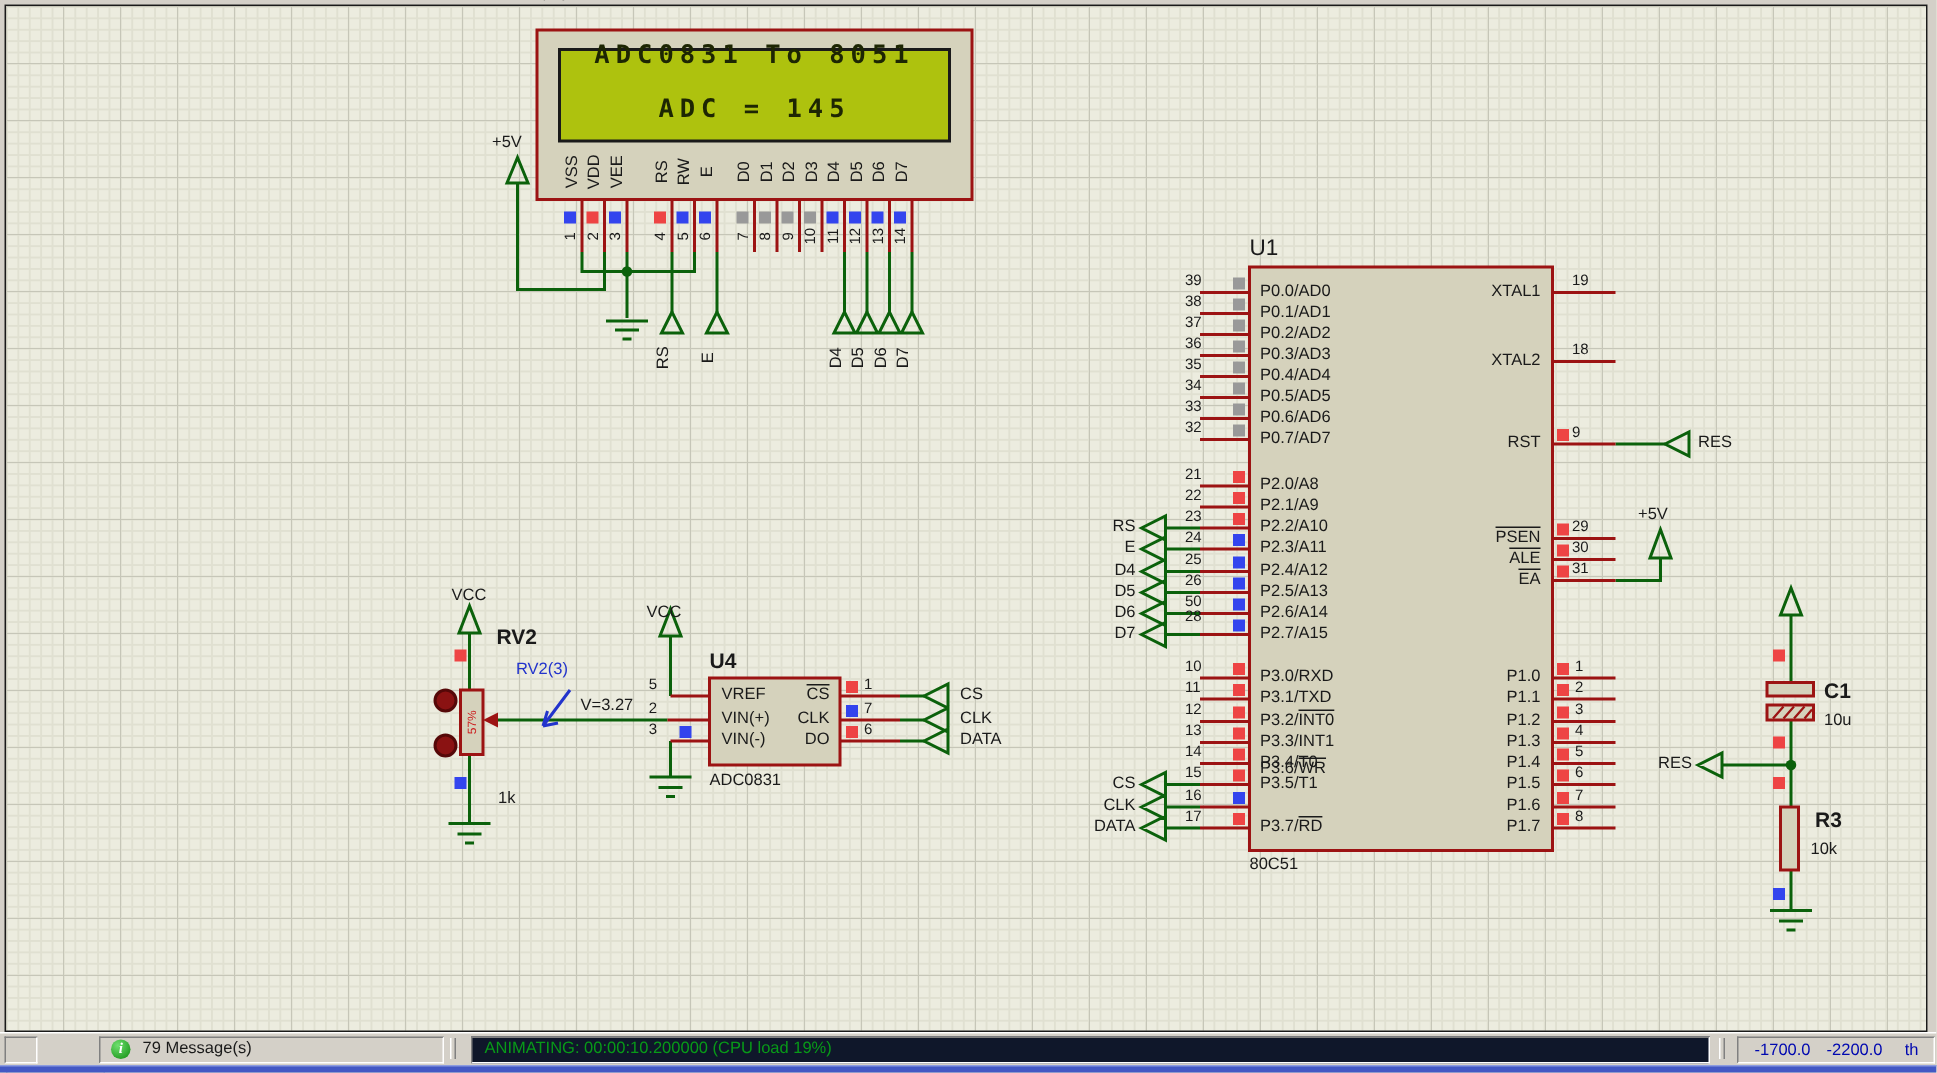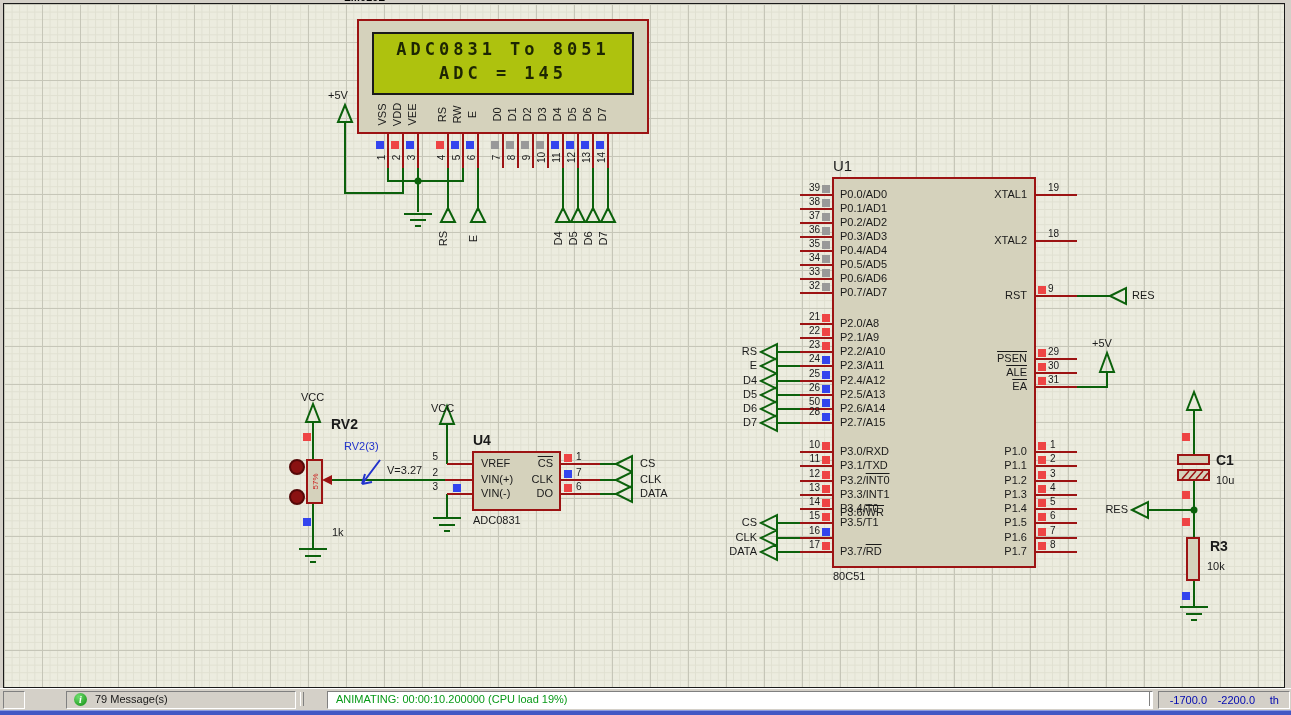--- a/index.html
+++ b/index.html
@@ -10,21 +10,21 @@
     background-color:#ececdf;
     background-image:
       linear-gradient(#c6c6b8 1px, transparent 1px),
       linear-gradient(90deg,#c6c6b8 1px, transparent 1px),
       linear-gradient(#e0e0d1 1px, transparent 1px),
       linear-gradient(90deg,#e0e0d1 1px, transparent 1px);
     background-size:38px 38px,38px 38px,7.6px 7.6px,7.6px 7.6px;}
   svg.gfx{position:absolute;left:0;top:0;width:1291px;height:715px;pointer-events:none}
   .lbl{position:absolute;font-size:11px;line-height:13px;color:#1a1a1a;white-space:nowrap}
   .pn{position:absolute;font-size:10px;line-height:11px;color:#1a1a1a;white-space:nowrap}
-  .pnl{width:30px;text-align:right}
+  .pnl{width:30px;text-align:left}
   .ref{font-weight:normal;font-size:15px;line-height:16px}
   .ref2{font-weight:bold;font-size:14px;line-height:15px}
   .rot{transform:rotate(-90deg);text-align:center}
   .ov{text-decoration:overline}
   .blue{color:#2233cc}
   .ral{text-align:right}
   
   .lcdline{position:absolute;left:373px;width:260px;text-align:center;color:#1d2603;
     font-family:"DejaVu Sans Mono",monospace;font-weight:bold;font-size:17px;letter-spacing:4px;white-space:pre}
   .sliver{position:absolute;left:344px;top:0;width:60px;height:4px;overflow:hidden;z-index:5}
@@ -175,21 +175,21 @@
   <path d="M322,480 L332,475 L332,485 Z" fill="#9c1313"></path>
   <circle cx="297" cy="467" r="7" fill="#8a1212" stroke="#550808" stroke-width="2"></circle>
   <circle cx="297" cy="497" r="7" fill="#8a1212" stroke="#550808" stroke-width="2"></circle>
   <path d="M362,484 L380,460 M362,484 L365,474 M362,484 L372,482" stroke="#2233cc" stroke-width="2" fill="none"></path>
 </svg>
 
 <div class="sliver">
     <span>LM016L</span>
   </div>
 
-<div class="lcdline" style="top:39px">ADC0831 To 8051</div>
+<div class="lcdline" style="top:27px">ADC0831 To 8051</div>
 <div class="lcdline" style="top:63px">ADC = 145</div>
 
 <div class="lbl" style="left:328px;top:89px">+5V</div>
 
 <div class="lbl rot" style="left:365px;top:108px;width:34px">VSS</div>
 <div class="lbl rot" style="left:380px;top:108px;width:34px">VDD</div>
 <div class="lbl rot" style="left:395px;top:108px;width:34px">VEE</div>
 <div class="lbl rot" style="left:425px;top:108px;width:34px">RS</div>
 <div class="lbl rot" style="left:440px;top:108px;width:34px">RW</div>
 <div class="lbl rot" style="left:455px;top:108px;width:34px">E</div>
@@ -353,21 +353,21 @@
 <div class="lbl ref2" style="left:1210px;top:539px">R3</div>
 <div class="lbl" style="left:1207px;top:560px">10k</div>
 
 <div class="sb">
   <div class="sbp" style="left:3px;top:2px;width:20px"></div>
   <div class="sbp" style="left:66px;top:2px;width:228px">
     <span class="info-ic">i</span>
     <span style="position:absolute;left:28px">79 Message(s)</span>
   </div>
   <div class="grip" style="left:300px"></div>
-  <div class="sbp" style="left:327px;top:2px;width:824px;background:#ffffff">
+  <div class="sbp" style="left:314px;top:2px;width:824px;background:#0f172a">
     <span class="anim" style="position:absolute;left:8px">ANIMATING: 00:00:10.200000 (CPU load 19%)</span>
   </div>
   <div class="grip" style="left:1146px"></div>
   <div class="sbp" style="left:1158px;top:2px;width:130px">
     <span class="coord" style="left:2px">-1700.0</span>
     <span class="coord" style="left:50px">-2200.0</span>
     <span class="coord" style="left:100px;width:20px">th</span>
   </div>
 </div>
 <div class="taskn"></div>

